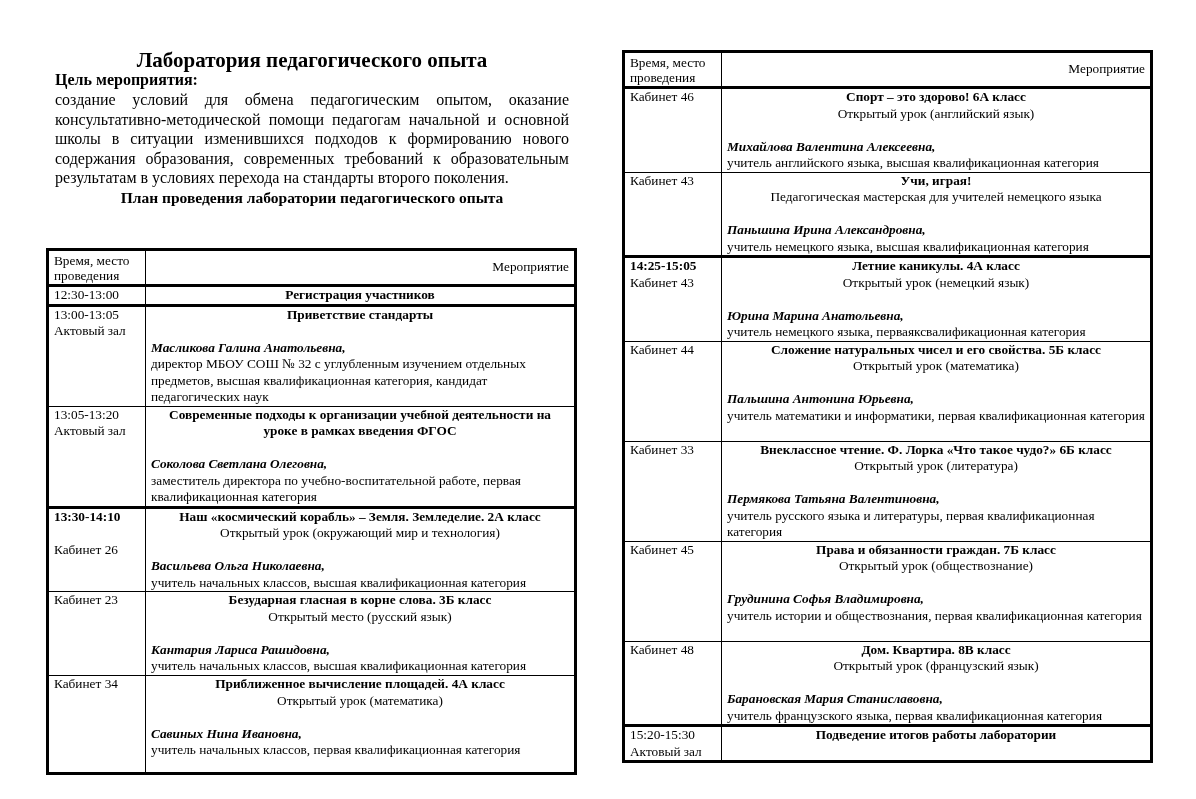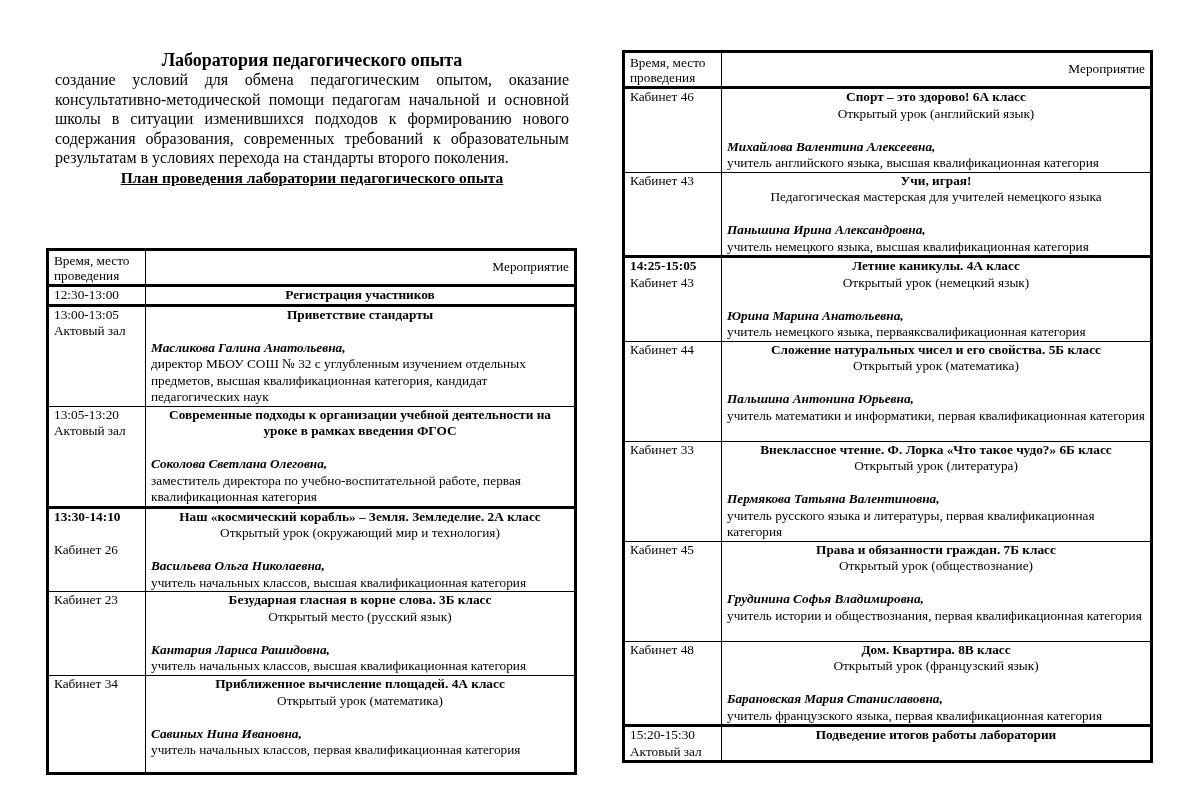--- a/index.html
+++ b/index.html
@@ -1,22 +1,22 @@
 <!DOCTYPE html>
 <html><head>
 <meta charset="utf-8">
 <style>
   html, body { margin: 0; padding: 0; background: #ffffff; }
   body { width: 1196px; height: 799px; position: relative; overflow: hidden;
          font-family: "Liberation Serif", serif; color: #000; }
   .page-left { position: absolute; left: 55px; top: 50px; width: 514px; }
-  .doc-title { text-align: center; font-weight: bold; font-size: 18px; line-height: 20px; }
+  .doc-title { text-align: center; font-weight: bold; font-size: 21px; line-height: 20px; }
   .goal-label { font-weight: bold; font-size: 16px; line-height: 20px; }
   .goal-text { font-size: 16px; line-height: 19.5px; text-align: justify; text-align-last: left; }
-  .plan-title { text-align: center; font-weight: bold; font-size: 15.5px; line-height: 20px; margin-top: 0px; text-decoration: underline; }
+  .plan-title { text-align: center; font-weight: bold; font-size: 15.5px; line-height: 20px; margin-top: 0px; }
 
   table.sched { position: absolute; border-collapse: collapse; table-layout: fixed;
                 font-size: 13.3px; line-height: 16.5px; }
   table.sched td { border: 1px solid #000; vertical-align: top; padding: 0 5px; }
   table.sched.left { left: 46px; top: 248px; width: 531px; height: 527px; border: 3px solid #000; }
   table.sched.right { left: 622px; top: 50px; width: 531px; height: 709px; border: 3px solid #000; }
   col.c1 { width: 98px; }
   td.time { text-align: left; }
   td.head { vertical-align: middle !important; text-align: right; }
   tr.thick-top td { border-top: 3px solid #000; }
@@ -25,20 +25,21 @@
   td.ev .spacer { display: block; height: 16.5px; }
   td.ev .eperson { display: block; font-weight: bold; font-style: italic; }
   td.ev .erole { display: block; }
   .gap { display: block; height: 16.5px; }
 </style>
 </head>
 <body>
 
 <div class="page-left">
   <div class="doc-title">Лаборатория педагогического опыта</div>
+  <div class="goal-label">Цель мероприятия:</div>
   <div class="goal-text">создание условий для обмена педагогическим опытом, оказание консультативно-методической помощи педагогам начальной и основной школы в ситуации изменившихся подходов к формированию нового содержания образования, современных требований к образовательным результатам в условиях перехода на стандарты второго поколения.</div>
   <div class="plan-title">План проведения лаборатории педагогического опыта</div>
 </div>
 
 <table class="sched left">
   <colgroup>
       <col class="c1">
       <col>
     </colgroup>
   <tbody>

